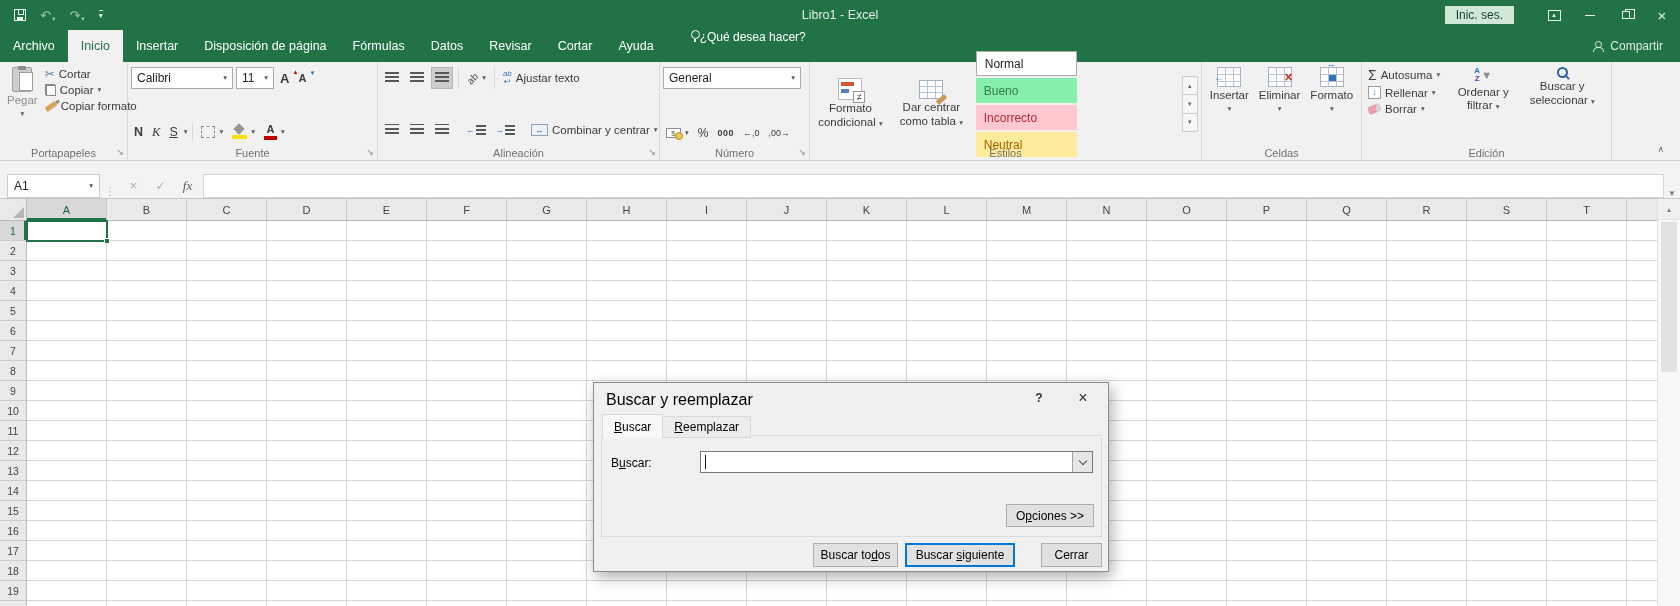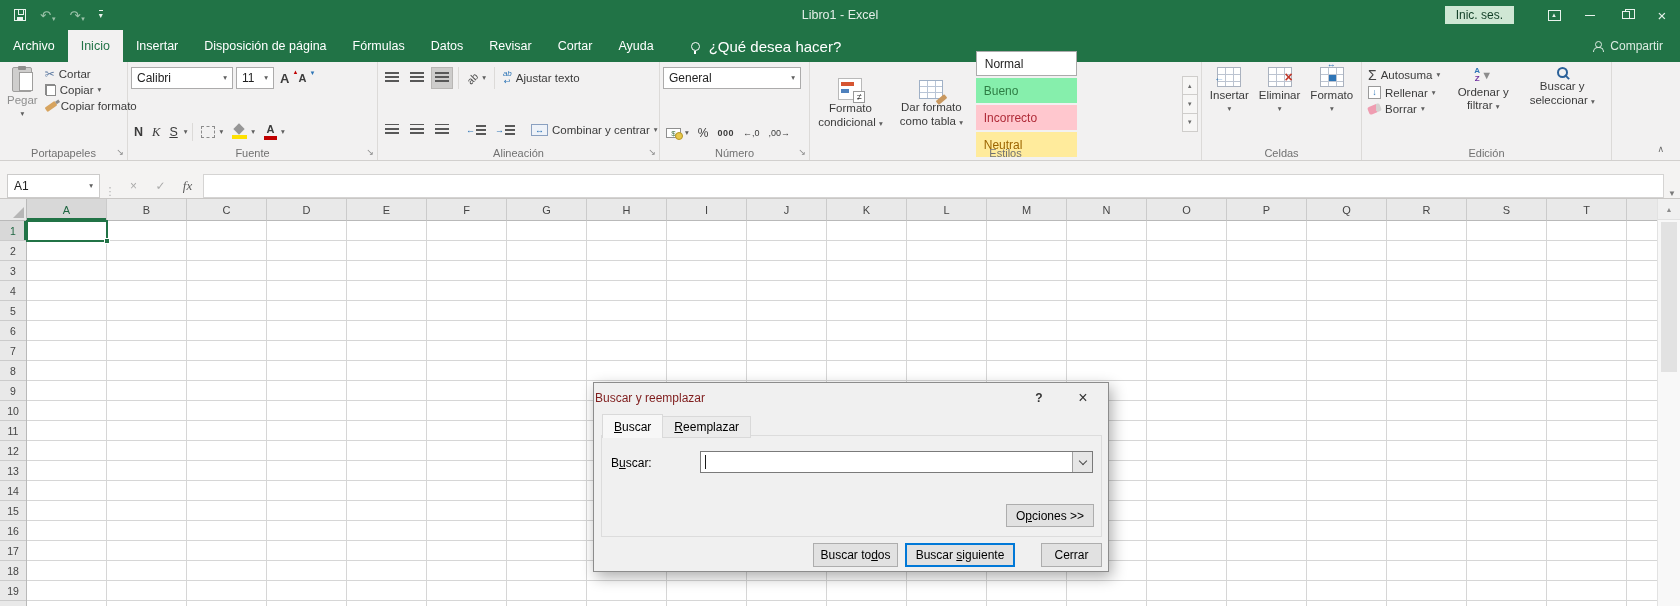--- a/index.html
+++ b/index.html
@@ -23,21 +23,21 @@
   .ico-min{width:10px;border-top:1px solid #e9f3ed;display:inline-block}
   .ico-restore{width:8px;height:8px;border:1px solid #e9f3ed;position:relative;display:inline-block;background:#217346}
   .ico-restore::before{content:"";position:absolute;top:-3px;left:2px;width:8px;height:8px;border:1px solid #e9f3ed;z-index:-1}
   .ico-close{font-size:15px;line-height:1}
 
   
   .menubar{position:absolute;top:30px;left:0;right:0;height:32px;background:#217346;display:flex;align-items:stretch;color:#fff}
   .mtabs{display:flex;align-items:stretch}
   .mtab{display:flex;align-items:center;padding:0 13px;font-size:12.5px;cursor:default}
   .mtab.active{background:#f2f1f1;color:#217346}
-  .tellme{display:flex;align-items:center;gap:9px;margin-left:24px;font-size:15px}
+  .tellme{display:flex;margin-left:24px;font-size:12px}
   .ico-bulb{width:9px;height:9px;border:1px solid #fff;border-radius:50%;position:relative;display:inline-block}
   .ico-bulb::after{content:"";position:absolute;left:2.5px;bottom:-4px;width:2px;height:3px;background:#fff}
   .share{margin-left:auto;display:flex;align-items:center;gap:7px;padding:0 17px;font-size:12px;color:#dcebe2}
   .ico-person{position:relative;width:11px;height:11px;display:inline-block}
   .ico-person::before{content:"";position:absolute;top:0;left:3px;width:5px;height:5px;border:1px solid #dcebe2;border-radius:50%}
   .ico-person::after{content:"";position:absolute;bottom:0;left:1px;width:9px;height:4px;border:1px solid #dcebe2;border-bottom:none;border-radius:5px 5px 0 0}
 
   
   .ribbon{position:absolute;top:62px;left:0;right:0;height:99px;background:#f2f1f1;border-bottom:1px solid #d2d0ce;display:flex}
   .rgroup{position:relative;border-right:1px solid #dcdad8;padding:3px 3px 17px;flex:none}
@@ -156,21 +156,21 @@
   .cellsarea{position:absolute;top:22px;left:27px;width:1630px;bottom:0;background-color:#fff;background-image:repeating-linear-gradient(to right,transparent 0 79px,#d6d6d6 79px 80px),repeating-linear-gradient(to bottom,transparent 0 19px,#d6d6d6 19px 20px)}
   .selection{position:absolute;top:21px;left:26px;width:82px;height:22px;border:2px solid #217346;background:#fff}
   .selection .handle{position:absolute;right:-4px;bottom:-4px;width:6px;height:6px;background:#217346;border:1px solid #fff}
   .vscroll{position:absolute;top:0;right:0;width:23px;bottom:0;background:#f8f8f8;border-left:1px solid #e2e2e2}
   .vsarrow{height:21px;background:#f0f0f0;border-bottom:1px solid #e2e2e2;display:flex;align-items:center;justify-content:center;font-size:7px;color:#8c8c8c}
   .vthumb{position:absolute;top:23px;left:3px;right:3px;height:150px;background:#e2e2e2}
 
   
   .dialog{position:absolute;left:593px;top:382px;width:516px;height:190px;background:#f0f0f0;border:1px solid #8c8c8c;box-shadow:3px 5px 14px rgba(0,0,0,.32);font-size:12px;color:#000;z-index:10}
   .dlg-titlebar{position:absolute;top:0;left:0;right:0;height:29px}
-  .dlg-title{position:absolute;left:1px;top:8px;font-size:12px;color:#7f1d1d}
+  .dlg-title{position:absolute;left:12px;top:8px;font-size:16px;color:#000000}
   .dlg-help{position:absolute;left:428px;top:0;width:34px;height:29px;display:flex;align-items:center;justify-content:center;color:#333;font-weight:bold}
   .dlg-close{position:absolute;left:466px;top:0;width:46px;height:29px;display:flex;align-items:center;justify-content:center;color:#333;font-size:16px}
   .dlg-tabs{position:absolute;left:8px;top:31px;display:flex;z-index:2}
   .dtab{padding:3px 11px 3px;border:1px solid #d9d9d9;background:#ececec;margin-top:2px;border-left:none}
   .dtab.active{background:#f7f7f7;margin-top:0;padding-top:5px;padding-bottom:4px;border-left:1px solid #d9d9d9;border-bottom:none}
   .dlg-page{position:absolute;left:7px;top:52px;width:501px;height:102px;border:1px solid #dcdcdc}
   .dlg-findlabel{position:absolute;left:17px;top:73px}
   .dlg-combo{position:absolute;left:106px;top:68px;width:393px;height:22px;background:#fff;border:1px solid #7a7a7a}
   .dlg-combo .caret{position:absolute;left:4px;top:3px;width:1px;height:14px;background:#1a1a1a}
   .combo-btn{position:absolute;right:0;top:0;bottom:0;width:20px;background:#e6e6e6;border-left:1px solid #a0a0a0;display:flex;align-items:center;justify-content:center}
@@ -364,21 +364,21 @@
       <div class="bigbtn" style="width:78px">
         <span class="ico-condfmt">
             <i class="b1"></i>
             <i class="b2"></i>
             <em>≠</em>
           </span>
         <span><span>Formato</span><br><span>condicional</span> <span class="dd">▾</span></span>
       </div>
       <div class="bigbtn" style="width:82px">
         <span class="ico-fmttable"></span>
-        <span><span>Dar formato</span><br><span>como tabla</span> <span class="dd">▾</span></span>
+        <span><span>Dar centrar</span><br><span>como tabla</span> <span class="dd">▾</span></span>
       </div>
       <div class="gallery">
           <div class="gcell" style="background: rgb(255, 255, 255); color: rgb(31, 31, 31); border: 1px solid rgb(171, 171, 171); box-shadow: rgb(255, 255, 255) 0px 0px 0px 2px inset;">Normal</div>
           <div class="gcell" style="background: #86efac; color: rgb(46, 125, 68);">Bueno</div>
           <div class="gcell" style="background: rgb(255, 199, 206); color: rgb(176, 43, 56);">Incorrecto</div>
           <div class="gcell" style="background: rgb(255, 235, 156); color: rgb(156, 101, 0);">Neutral</div>
         </div>
       <div class="gscroll">
         <span class="gs">▲</span>
         <span class="gs">▼</span>

